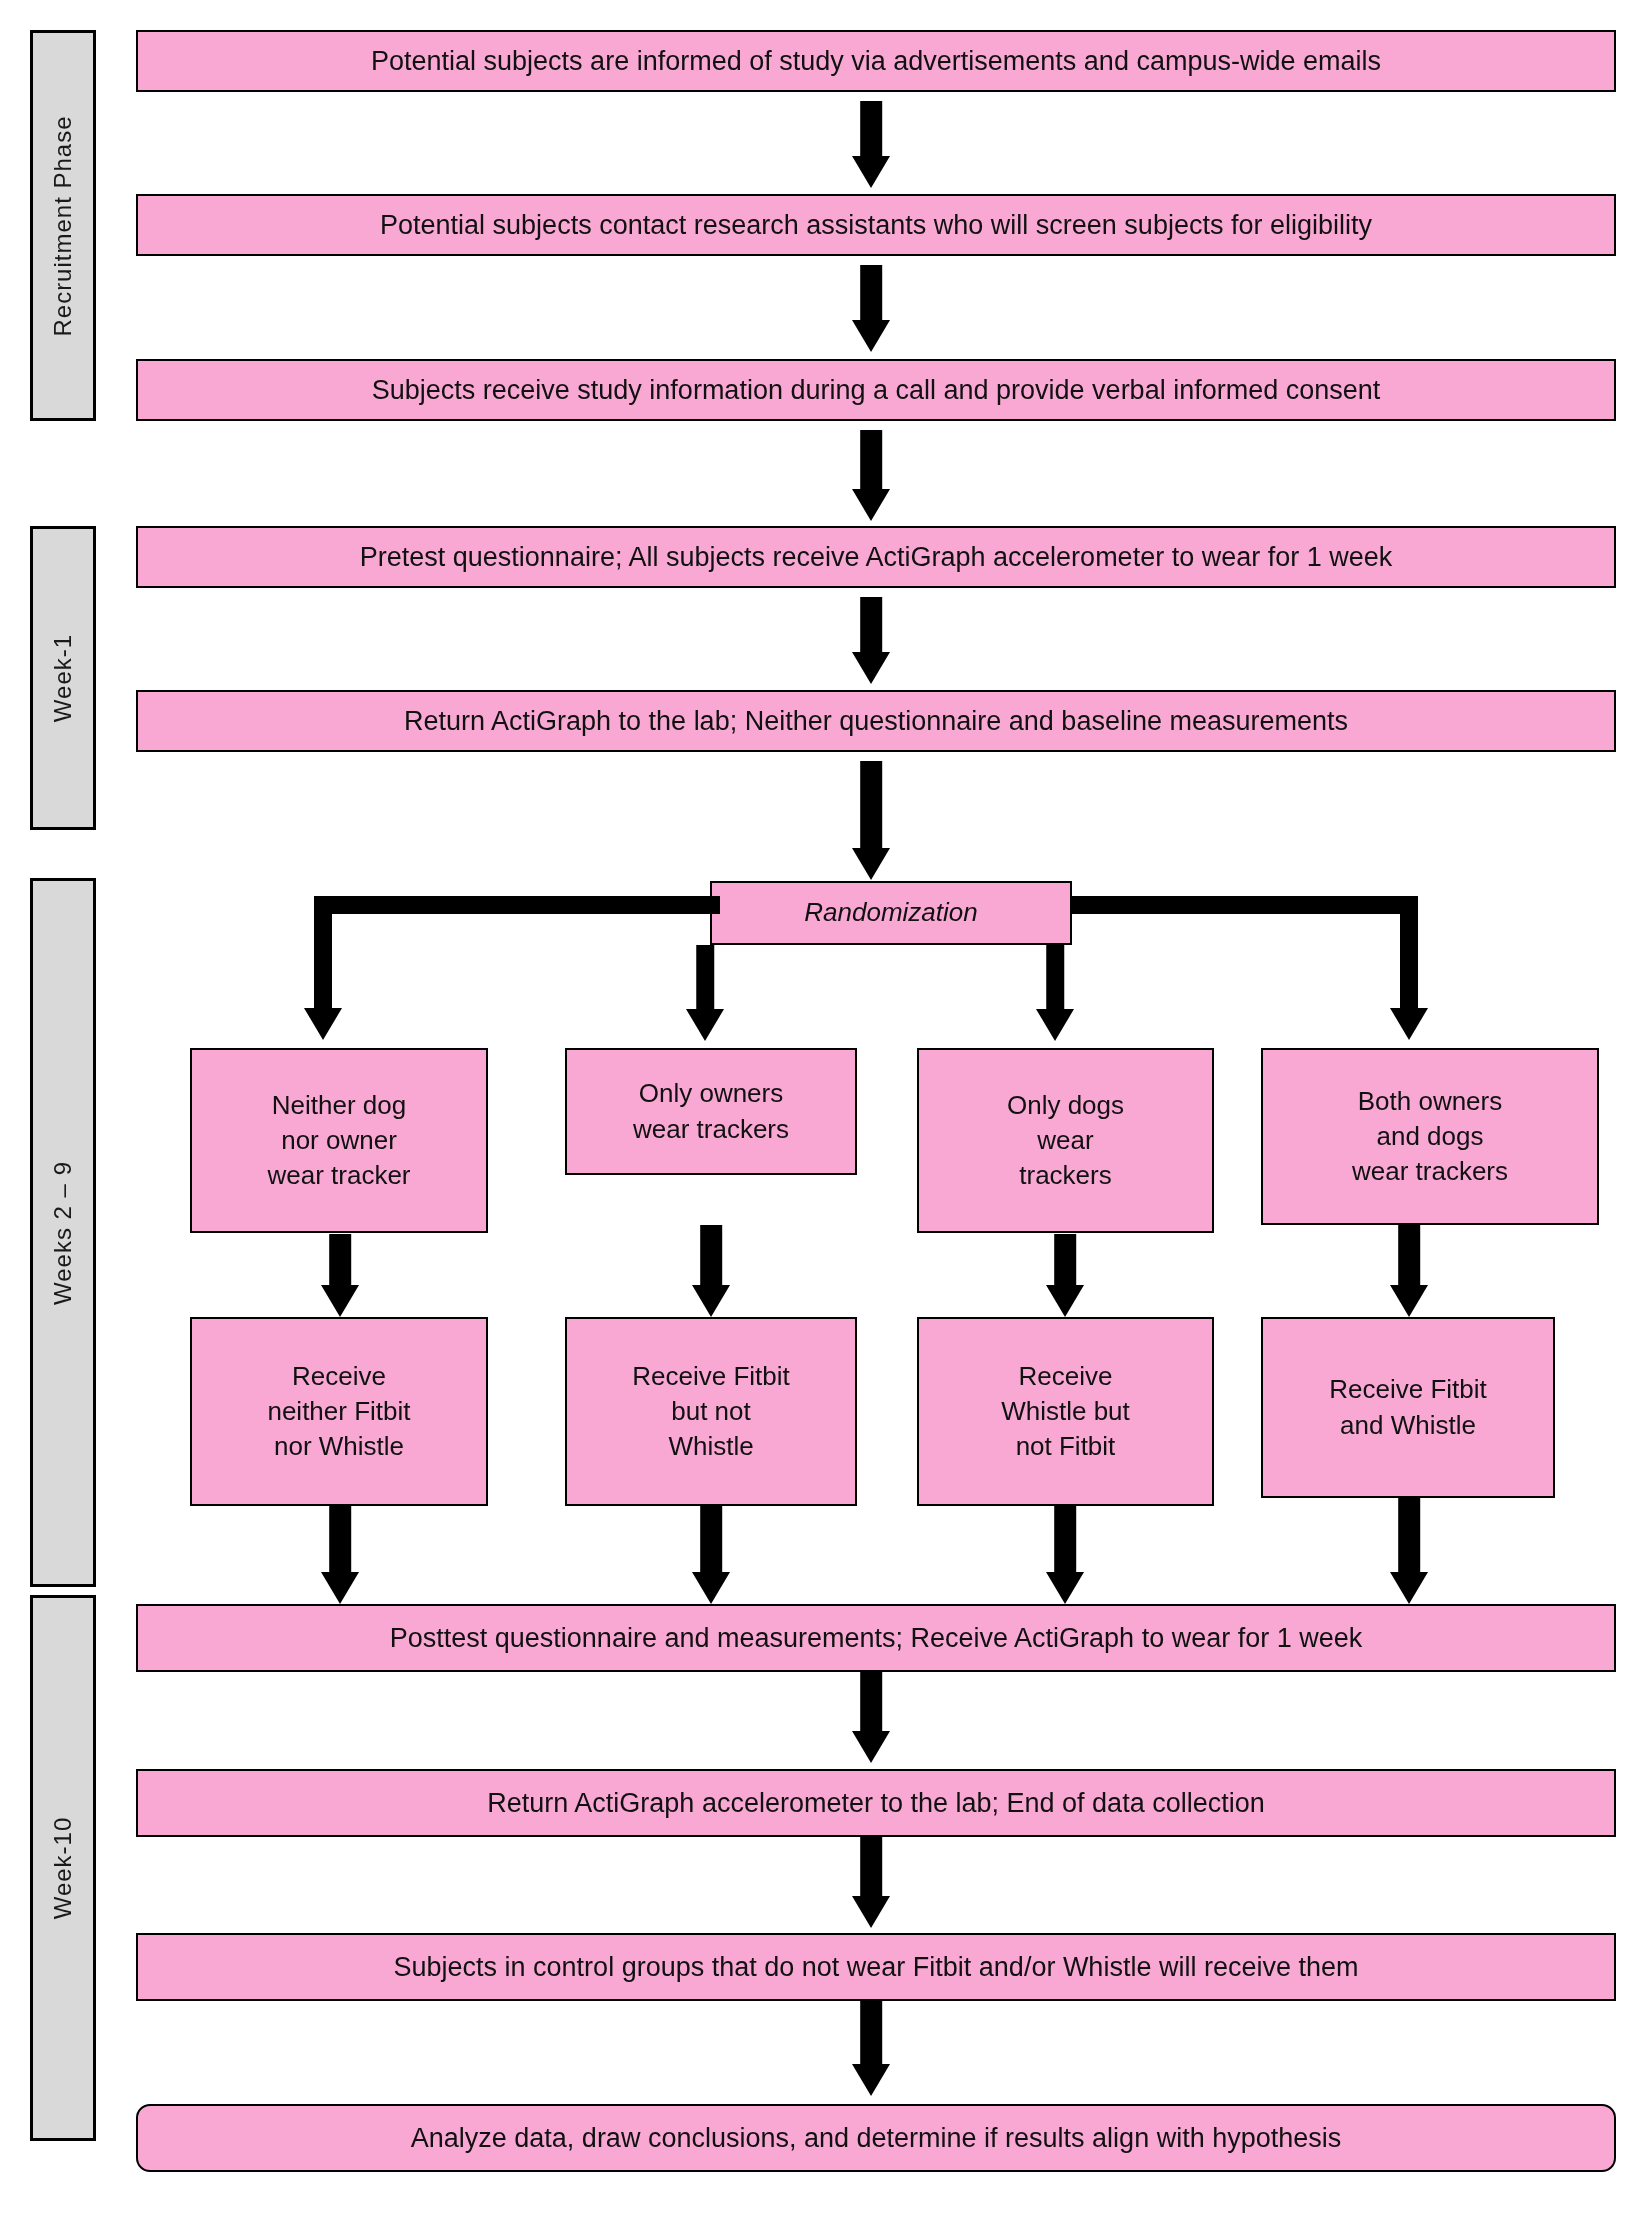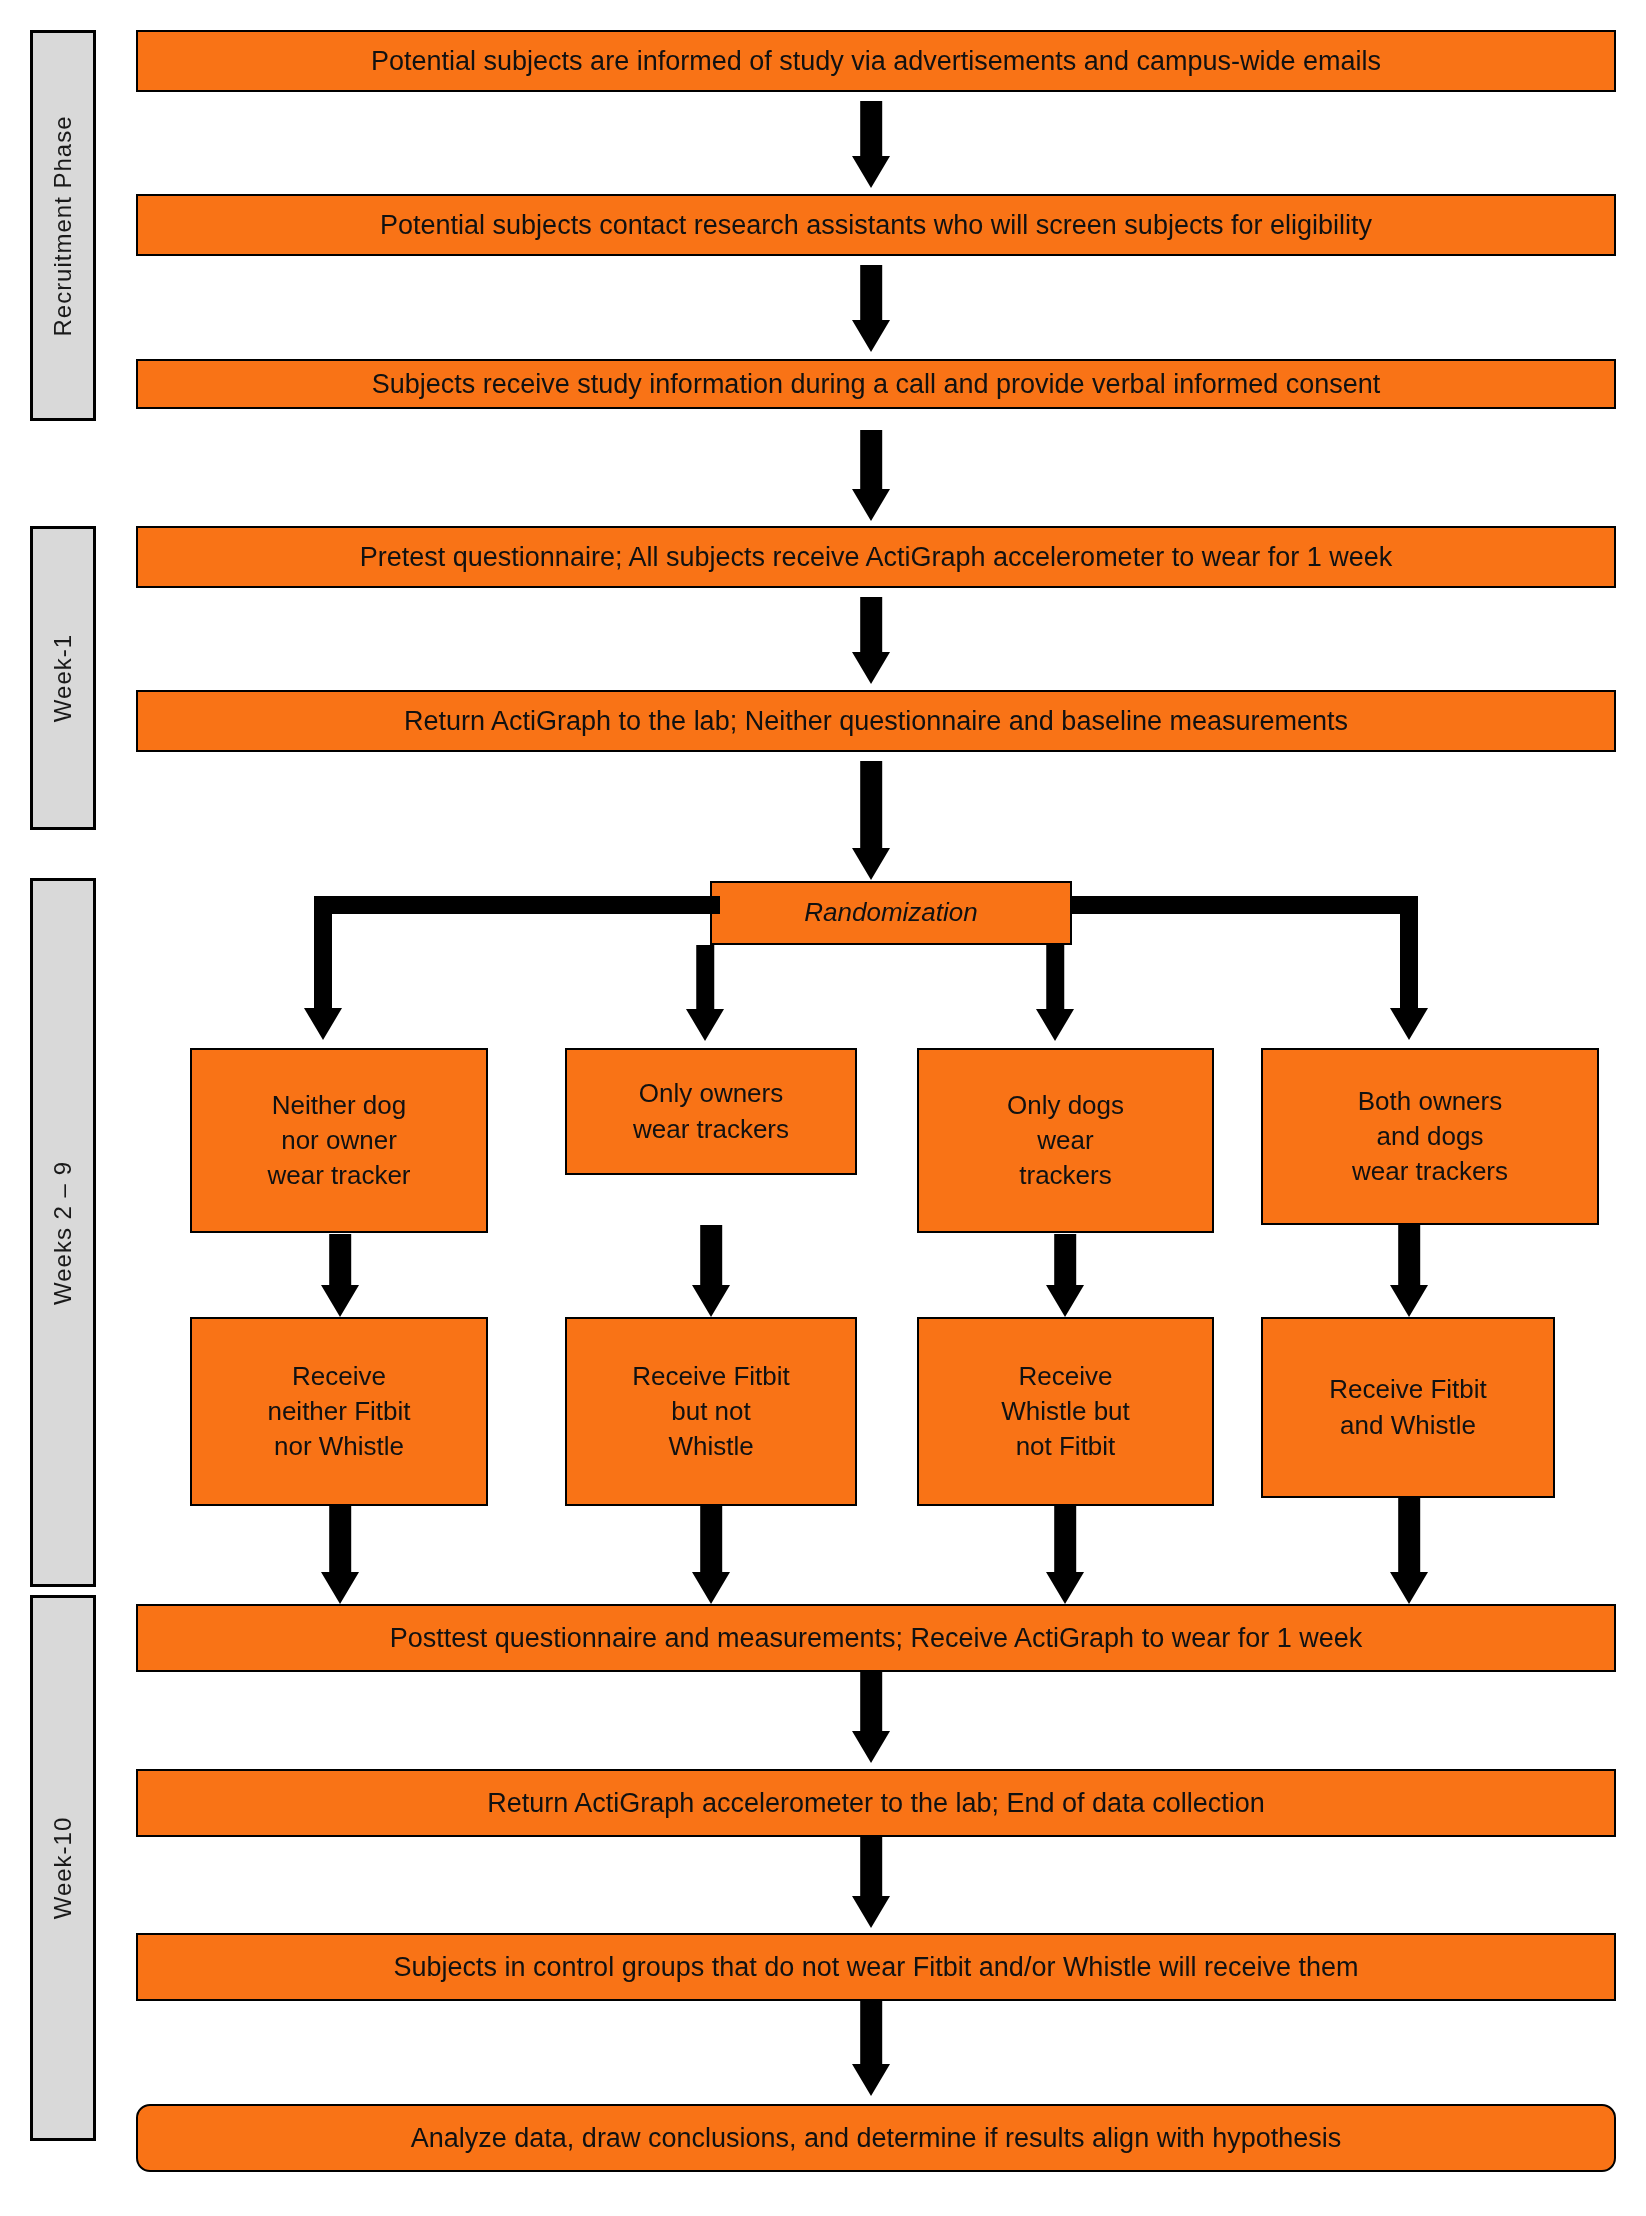--- a/index.html
+++ b/index.html
@@ -32,21 +32,21 @@
     white-space: nowrap;
     font-size: 24px;
     letter-spacing: 1px;
     color: #1a1a1a;
     font-family: "Liberation Sans", sans-serif;
   }
 
   
   .box {
     position: absolute;
-    background: #f97316;
+    background: #f9a8d4;
     border: 2.6px solid #000000;
     box-sizing: border-box;
     display: flex;
     align-items: center;
     justify-content: center;
     text-align: center;
     color: #111111;
   }
   .box .box-text {
     padding: 0 13.4px;
@@ -137,21 +137,21 @@
 
   <div class="box wide" style="left:136px; top:194px; width:1480px; height:62px;">
     <span class="box-text">Potential subjects contact research assistants who will screen subjects for eligibility</span>
   </div>
 
   <div class="arrow-down" style="left:840px; top:265px; width:62px; height:87px;">
     <div class="shaft" style="width:21.6px; height:58px;"></div>
     <div class="head"></div>
   </div>
 
-  <div class="box wide" style="left:136px; top:359px; width:1480px; height:50px;">
+  <div class="box wide" style="left:136px; top:359px; width:1480px; height:62px;">
     <span class="box-text">Subjects receive study information during a call and provide verbal informed consent</span>
   </div>
 
   <div class="arrow-down" style="left:840px; top:430px; width:62px; height:91px;">
     <div class="shaft" style="width:21.6px; height:61px;"></div>
     <div class="head"></div>
   </div>
 
   <div class="box wide" style="left:136px; top:526px; width:1480px; height:62px;">
     <span class="box-text">Pretest questionnaire; All subjects receive ActiGraph accelerometer to wear for 1 week</span>

